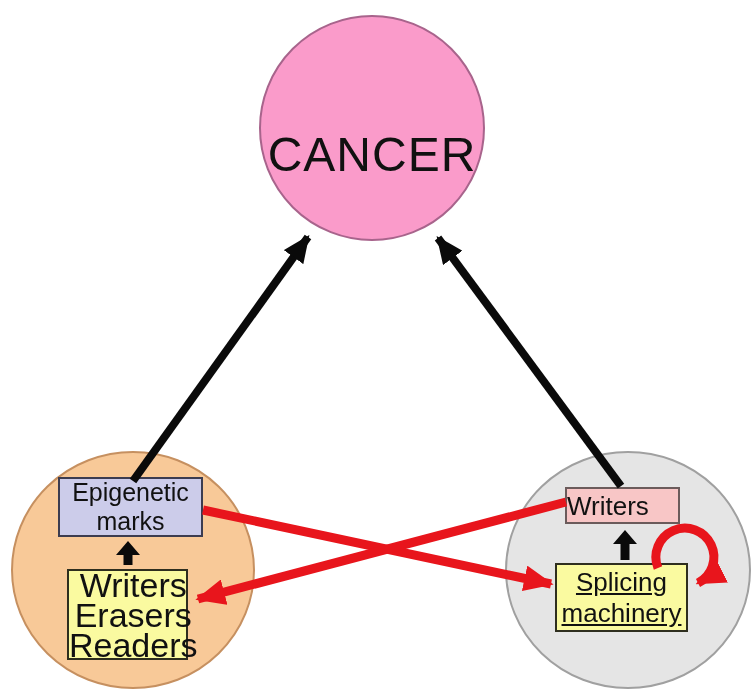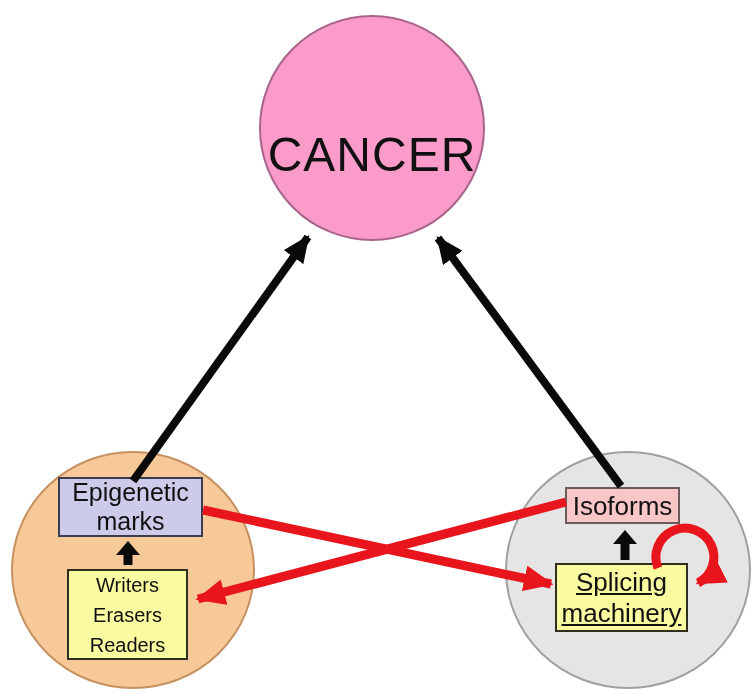--- a/index.html
+++ b/index.html
@@ -23,36 +23,35 @@
     width: 753px;
     height: 693px;
   }
   #arrow-layer { pointer-events: none; }
 
   .node-box {
     position: absolute;
     box-sizing: border-box;
     display: flex;
     align-items: center;
-    justify-content: center;
     text-align: center;
     color: #111111;
   }
   #epigenetic-marks-box {
     left: 58px; top: 477px; width: 145px; height: 60px;
     background: #ccccea;
     border: 2px solid #3c3c50;
     font-size: 25px;
     line-height: 29px;
   }
   #writers-box {
     left: 67px; top: 569px; width: 121px; height: 91px;
     background: #fafaa0;
     border: 2px solid #2e2e1e;
-    font-size: 20px;
+    font-size: 34px;
     line-height: 30px;
   }
   #isoforms-box {
     left: 565px; top: 487px; width: 115px; height: 37px;
     background: #f8c6c6;
     border: 2px solid #6b5b5b;
     font-size: 26px;
     line-height: 30px;
   }
   #splicing-box {
@@ -88,21 +87,21 @@
 
   <div class="node-box" id="epigenetic-marks-box">
     <span>Epigenetic marks</span>
   </div>
 
   <div class="node-box" id="writers-box">
     <span>Writers Erasers Readers</span>
   </div>
 
   <div class="node-box" id="isoforms-box">
-    <span>Isoforms</span>
+    <span>Writers</span>
   </div>
 
   <div class="node-box" id="splicing-box">
     <span>Splicing machinery</span>
   </div>
 
   <div id="cancer-label">
     <span>CANCER</span>
   </div>
 

